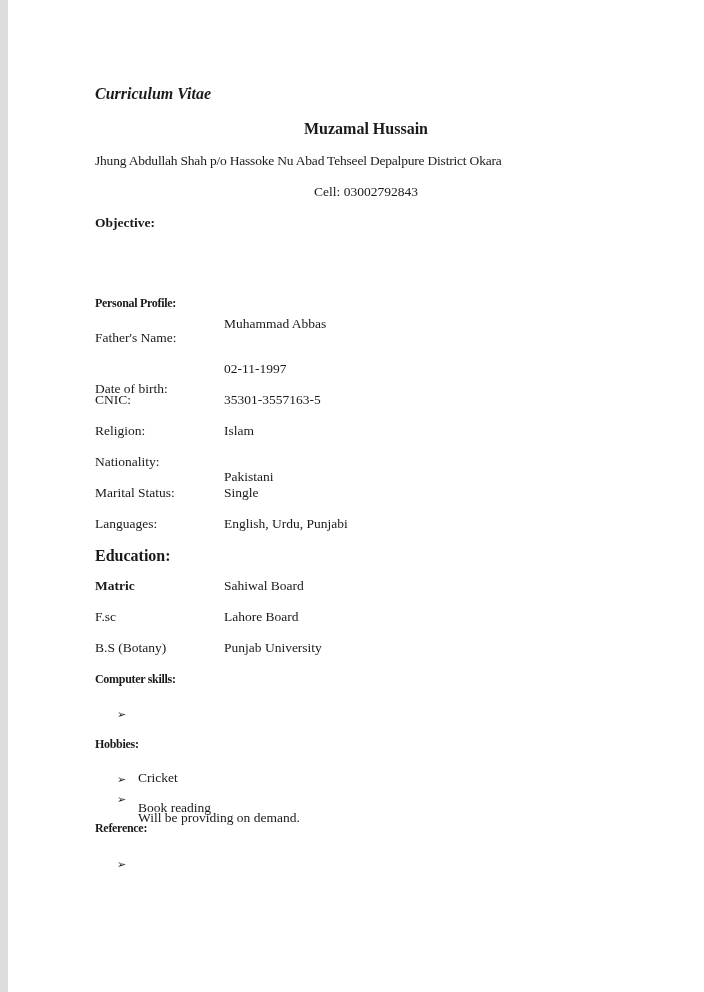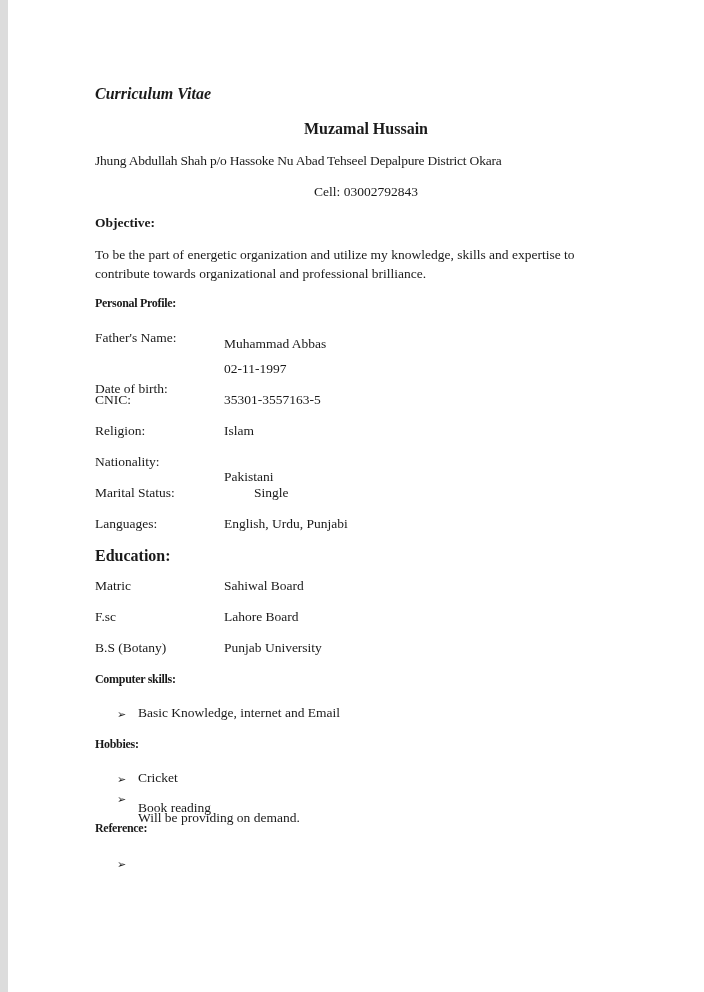--- a/index.html
+++ b/index.html
@@ -34,51 +34,49 @@
 
 <div class="left-strip"></div>
 
 <div class="page">
   <div class="abs cv-title">Curriculum Vitae</div>
   <div class="abs name">Muzamal Hussain</div>
   <div class="abs address">Jhung Abdullah Shah p/o Hassoke Nu Abad Tehseel Depalpure District Okara</div>
   <div class="abs cell">Cell: 03002792843</div>
 
   <div class="abs obj-head">Objective:</div>
-  <div class="abs obj-text">To be the part of energetic organization and utilize my knowledge, skills and expertise to contribute towards organizational and professional brilliance.</div>
 
   <div class="abs sec-head" style="left:95px; top:296px;">Personal Profile:</div>
 
   <div class="abs label" style="top:330px;">Father's Name:</div>
-  <div class="abs value" style="top:336px;">Muhammad Abbas</div>
+  <div class="abs value" style="top:316px;">Muhammad Abbas</div>
   <div class="abs label" style="top:361px;margin-top:20px;">Date of birth:</div>
   <div class="abs value" style="top:361px;">02-11-1997</div>
   <div class="abs label" style="top:392px;">CNIC:</div>
   <div class="abs value" style="top:392px;">35301-3557163-5</div>
   <div class="abs label" style="top:423px;">Religion:</div>
   <div class="abs value" style="top:423px;">Islam</div>
   <div class="abs label" style="top:454px;">Nationality:</div>
   <div class="abs value" style="top:454px;margin-top:15px;">Pakistani</div>
   <div class="abs label" style="top:485px;">Marital Status:</div>
-  <div class="abs value" style="top:485px;margin-left:30px;">Single</div>
+  <div class="abs value" style="top:485px;">Single</div>
   <div class="abs label" style="top:516px;">Languages:</div>
   <div class="abs value" style="top:516px;">English, Urdu, Punjabi</div>
 
   <div class="abs sub-head" style="left:95px; top:547px;">Education:</div>
 
-  <div class="abs label" style="top:578px;">Matric</div>
+  <div class="abs label" style="top:578px;font-weight:bold;">Matric</div>
   <div class="abs value" style="top:578px;">Sahiwal Board</div>
   <div class="abs label" style="top:609px;">F.sc</div>
   <div class="abs value" style="top:609px;">Lahore Board</div>
   <div class="abs label" style="top:640px;">B.S (Botany)</div>
   <div class="abs value" style="top:640px;">Punjab University</div>
 
   <div class="abs sec-head" style="left:95px; top:672px;">Computer skills:</div>
   <div class="abs bullet" style="top:708px;">➢</div>
-  <div class="abs bullet-text" style="top:705px;">Basic Knowledge, internet and Email</div>
 
   <div class="abs sec-head" style="left:95px; top:737px;">Hobbies:</div>
   <div class="abs bullet" style="top:773px;">➢</div>
   <div class="abs bullet-text" style="top:770px;">Cricket</div>
   <div class="abs bullet" style="top:793px;">➢</div>
   <div class="abs bullet-text" style="top:782px;margin-top:18px;">Book reading</div>
 
   <div class="abs sec-head" style="left:95px; top:821px;">Reference:</div>
   <div class="abs bullet" style="top:858px;">➢</div>
   <div class="abs bullet-text" style="top:810px;">Will be providing on demand.</div>

